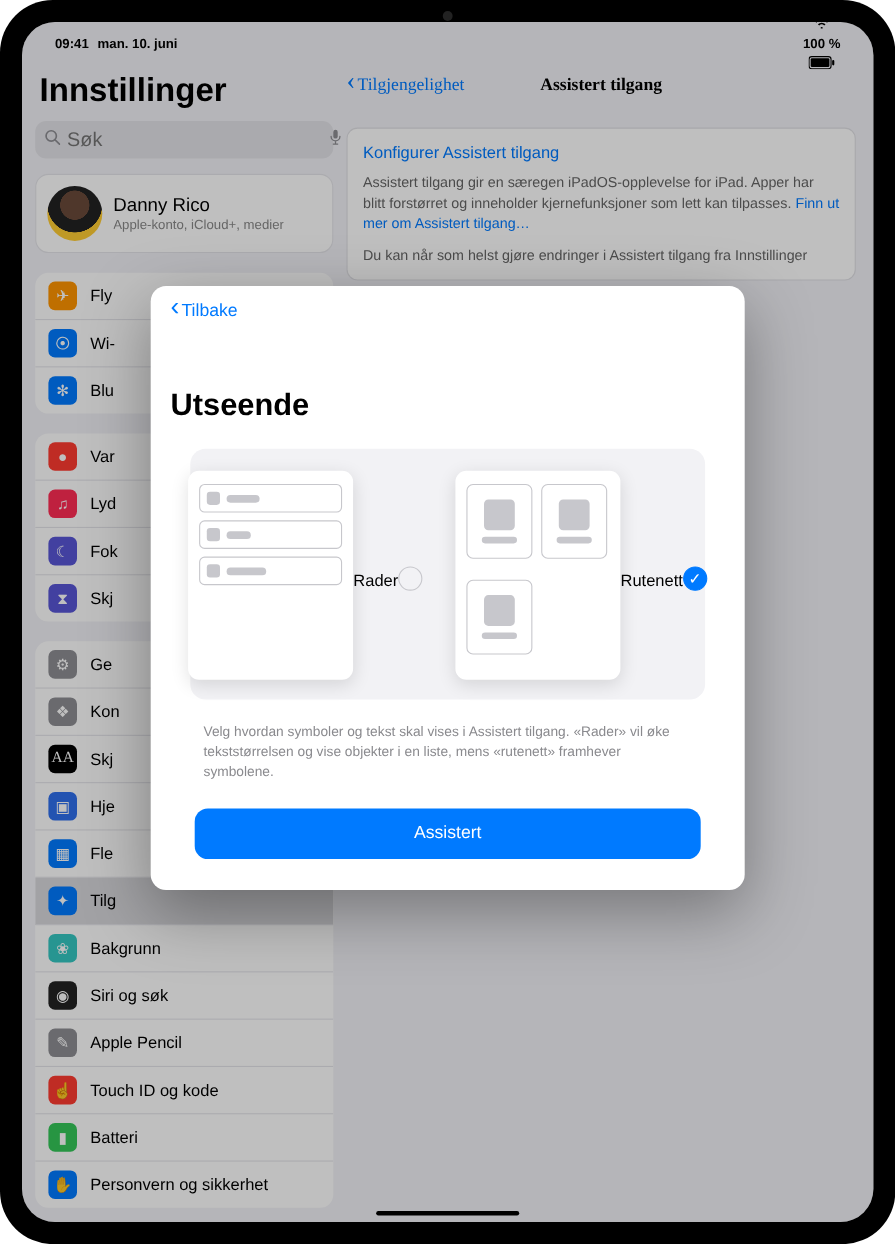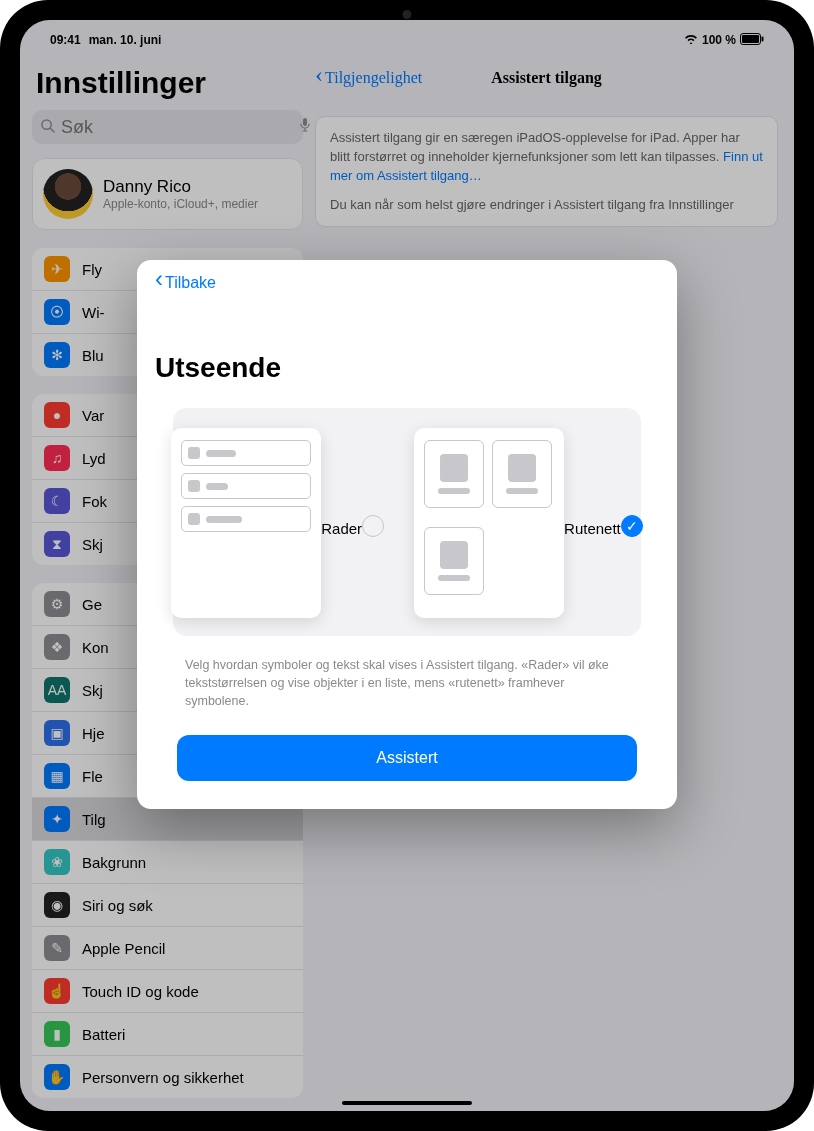--- a/index.html
+++ b/index.html
@@ -15,21 +15,21 @@
   .screen {
     width: 100%; height: 100%; background: #f2f2f7;
     border-radius: 30px; overflow: hidden; position: relative;
   }
   .status-bar {
     position: absolute; top: 0; left: 0; right: 0; height: 24px;
     display: flex; align-items: center; font-size: 12px; font-weight: 600;
     padding: 16px 30px 0 30px; z-index: 5;
   }
   .status-left { flex: 1; display: flex; gap: 8px; }
-  .status-right { display: flex; align-items: center; gap: 4px; }
+  .status-right { display: flex; align-items: center; gap: 4px; flex-direction: column; }
   .content { display: flex; height: 100%; padding-top: 30px; }
   .sidebar { width: 295px; padding: 8px 12px; overflow: hidden; }
   .sidebar h1 { font-size: 30px; font-weight: 700; margin: 8px 4px 10px; }
   .search {
     background: #e3e3e8; border-radius: 10px; height: 34px;
     display: flex; align-items: center; padding: 0 8px; color: #888; gap: 6px;
   }
   .search input { flex: 1; border: none; background: transparent; font-size: 18px; color: #333; outline: none; }
   .profile {
     margin-top: 14px; background: #fff; border-radius: 12px; padding: 10px;
@@ -215,21 +215,21 @@
         <div class="group" id="g3">
             <div class="row">
               <div class="app-icon" style="background: rgb(142, 142, 147);">⚙</div>
               <span>Ge</span>
             </div>
             <div class="row">
               <div class="app-icon" style="background: rgb(142, 142, 147);">❖</div>
               <span>Kon</span>
             </div>
             <div class="row">
-              <div class="app-icon" style="background: #0f766e;">AA</div>
+              <div class="app-icon" style="background: #000000; font-family: Liberation Serif, serif;">AA</div>
               <span>Skj</span>
             </div>
             <div class="row">
               <div class="app-icon" style="background: rgb(47, 111, 237);">▣</div>
               <span>Hje</span>
             </div>
             <div class="row">
               <div class="app-icon" style="background: rgb(0, 122, 255);">▦</div>
               <span>Fle</span>
             </div>
@@ -266,20 +266,21 @@
 
       <div class="detail">
         <div class="detail-header">
           <a class="back-link">
             <span class="chevron-left"></span>
             <span>Tilgjengelighet</span>
           </a>
           <div class="detail-title">Assistert tilgang</div>
         </div>
         <div class="info-box">
+          <a class="conf-link">Konfigurer Assistert tilgang</a>
           <span>Assistert tilgang gir en særegen iPadOS-opplevelse for iPad. Apper har blitt forstørret og inneholder kjernefunksjoner som lett kan tilpasses.</span>
           <a class="learn">Finn ut mer om Assistert tilgang…</a>
           <div style="height:10px"></div>
           <span>Du kan når som helst gjøre endringer i Assistert tilgang fra Innstillinger</span>
         </div>
       </div>
     </div>
 
     <div class="dimmer"></div>
 

